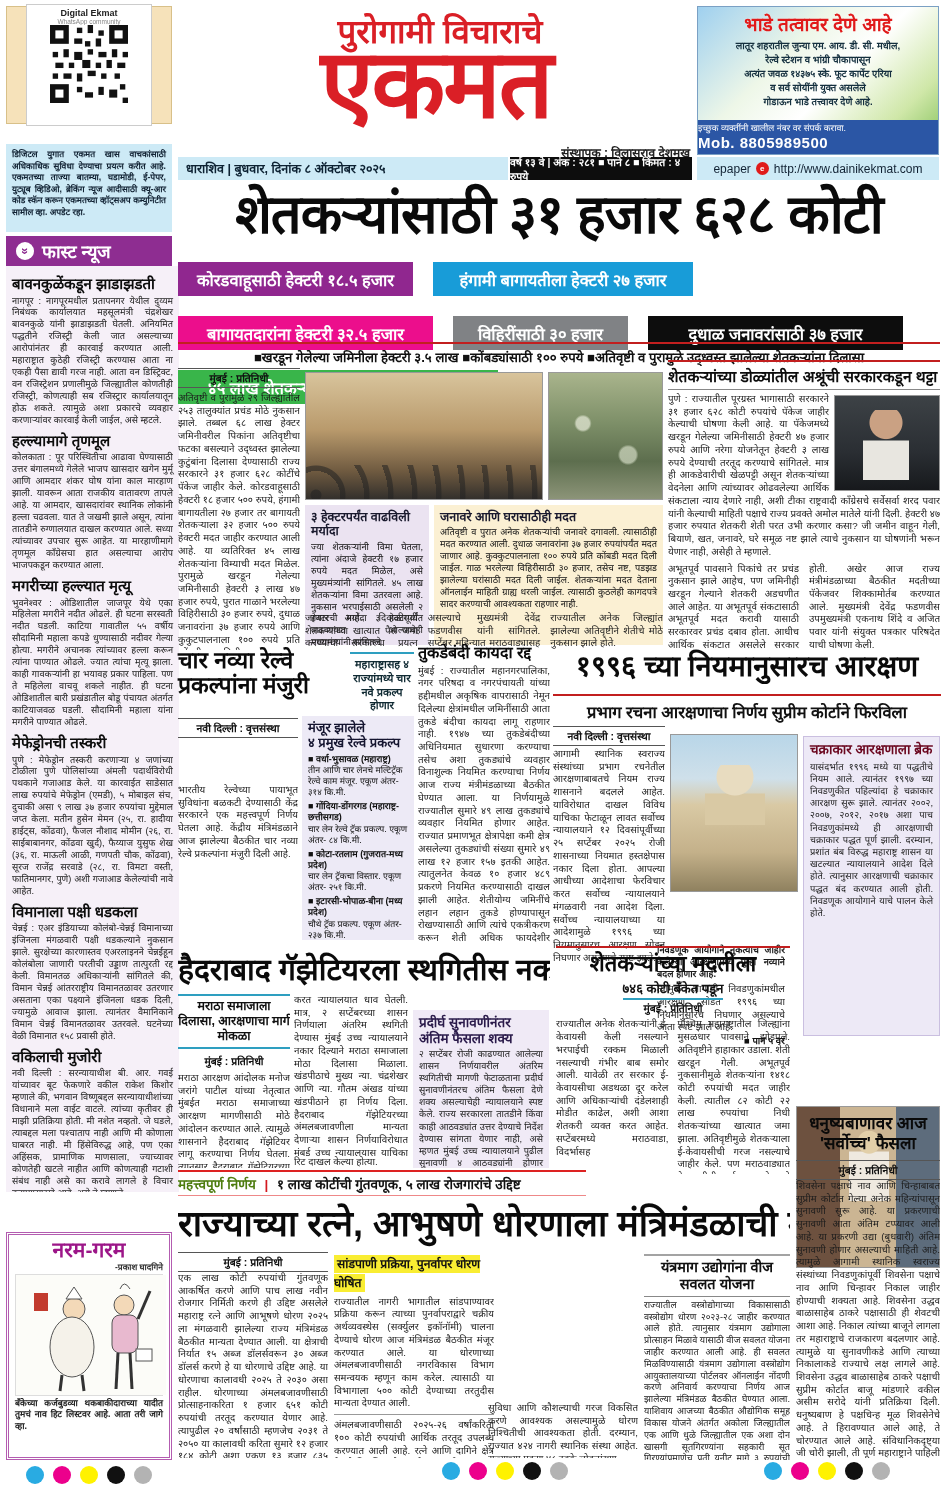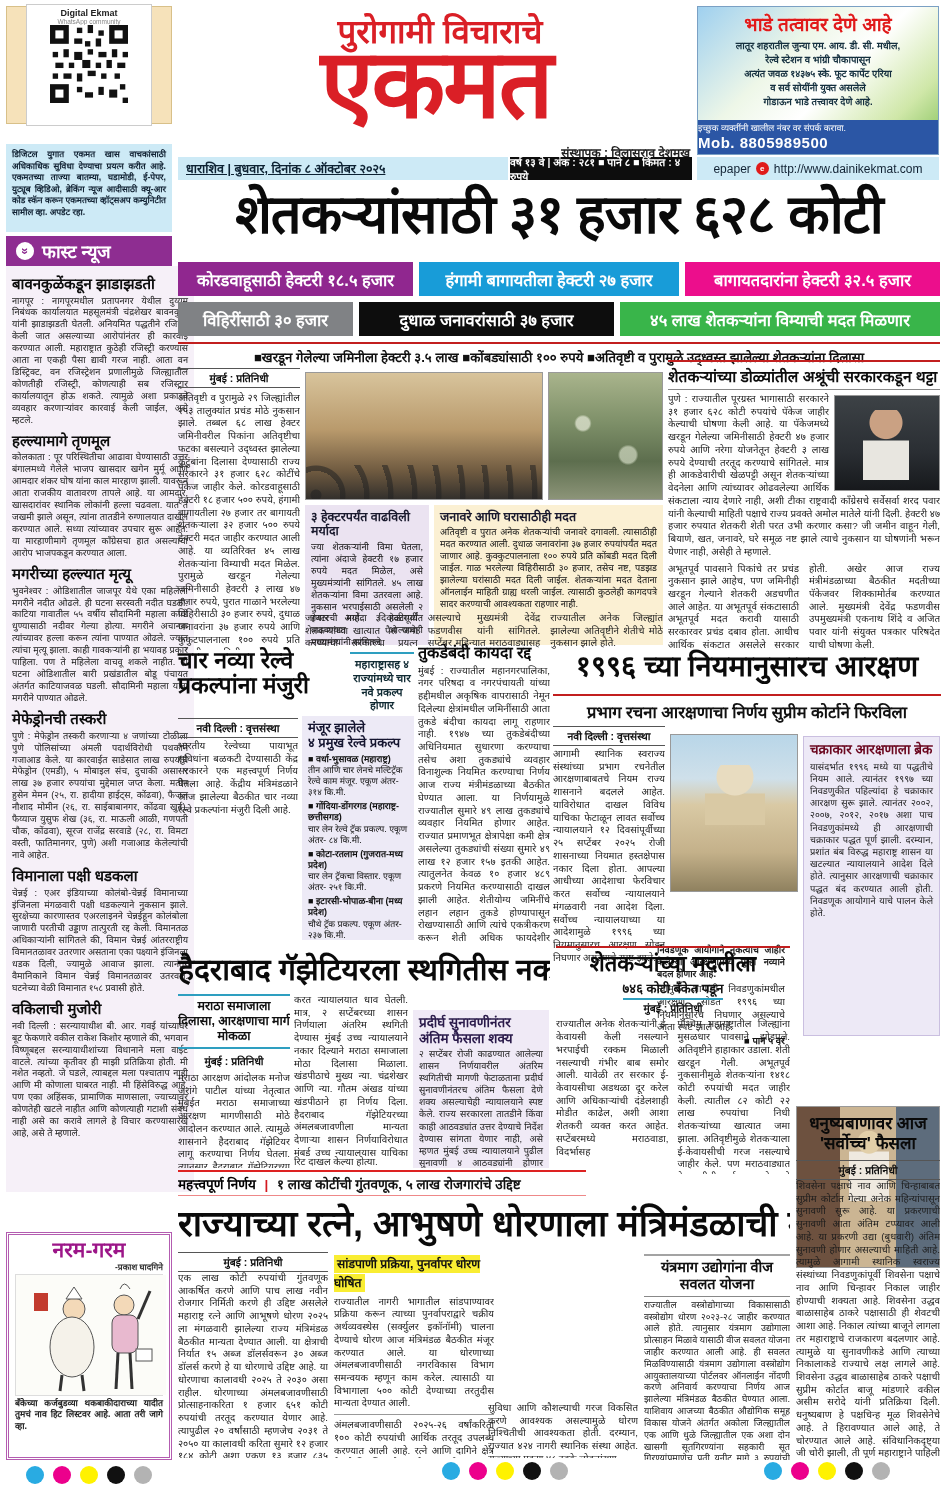--- a/index.html
+++ b/index.html
@@ -11,21 +11,21 @@
   .ovh{overflow:hidden;}
   .photo{border:1px solid #999;}
   
   #qr-ad{left:6px;top:6px;width:166px;height:118px;background:#f6e2ba;border:1px solid #d8c089;display:flex;align-items:center;justify-content:center;}
   #qr-card{width:126px;height:122px;background:#fff;border:1px solid #ccc;text-align:center;padding:3px 0;}
   #qr-brand{font-size:9px;font-weight:bold;color:#222;}
   #qr-sub{font-size:6.5px;color:#888;}
   #qr-caption{left:6px;top:144px;width:166px;height:88px;background:#cdeaf6;padding:5px 6px;font-size:8.6px;line-height:1.35;font-weight:bold;color:#123;text-align:justify;overflow:hidden;}
   #fast-header{left:6px;top:236px;width:166px;height:30px;background:#8e2d91;color:#fff;display:flex;align-items:center;gap:8px;padding:0 10px;font-size:18px;font-weight:bold;}
   .fast-icon{width:18px;height:18px;border-radius:50%;background:#fff;color:#8e2d91;display:inline-flex;align-items:center;justify-content:center;font-size:12px;font-weight:bold;transform:rotate(90deg);}
-  #fast-items{left:6px;top:266px;width:188px;height:926px;background:#f6f0f8;padding:4px 6px;overflow:hidden;}
+  #fast-items{left:6px;top:266px;width:173px;height:926px;background:#f6f0f8;padding:4px 6px;overflow:hidden;}
   .fast-title{font-size:15px;font-weight:bold;color:#0d0d0d;margin:6px 0 3px 0;line-height:1.1;}
   .fast-body{font-size:9.2px;line-height:1.3;text-align:justify;color:#222;}
   #naram{left:6px;top:1232px;width:166px;height:228px;background:#fff;border:3px double #b35cb0;padding:4px 6px;}
   #naram-title{font-size:21px;font-weight:bold;color:#9c1688;text-align:center;line-height:1.05;}
   #naram-credit{font-size:8.5px;font-weight:bold;text-align:right;color:#333;}
   #cartoon{width:100%;height:122px;background:#fdfdfb;border:1px solid #ddd;margin:2px 0;}
   #naram-caption{font-size:8.8px;font-weight:bold;line-height:1.3;color:#222;text-align:justify;}
   .dots{display:flex;gap:9px;align-items:center;justify-content:center;}
   .dot{width:18px;height:18px;border-radius:50%;display:inline-block;}
   #dots-side{left:6px;top:1466px;width:166px;}
@@ -37,25 +37,25 @@
   #founder{left:390px;top:144px;width:300px;text-align:right;font-size:12px;font-weight:bold;color:#222;}
   #ad-box{left:697px;top:6px;width:242px;height:149px;border:1px solid #7aa0c4;background:linear-gradient(135deg,#9fd0ef 0%,#eef7e8 35%,#ffffff 55%,#cfe7a8 80%,#7fbf56 100%);display:flex;flex-direction:column;}
   #ad-title{font-size:19px;font-weight:900;color:#e01a1a;text-align:center;margin-top:4px;text-shadow:0 0 1px #fff;}
   #ad-body{flex:1;font-size:9.6px;font-weight:bold;color:#15303f;text-align:center;line-height:1.45;padding:2px 8px;}
   #ad-foot{background:#2b56a5;color:#fff;padding:2px 0 3px 0;}
   #ad-contact{font-size:8.8px;}
   #ad-mob{font-size:15px;font-weight:bold;letter-spacing:.5px;}
   #epaper-strip{left:697px;top:157px;width:242px;height:23px;background:#cdeaf6;display:flex;align-items:center;justify-content:center;gap:5px;font-size:12px;color:#123;}
   #epaper-strip b{font-weight:normal;}
   .epaper-logo{width:13px;height:13px;border-radius:50%;background:#e01a1a;color:#fff;font-size:8px;display:inline-flex;align-items:center;justify-content:center;font-weight:bold;}
-  #dateline{left:178px;top:157px;width:330px;height:23px;background:#cdeaf6;display:flex;align-items:center;padding:0 8px;font-size:12.5px;font-weight:bold;color:#0d2233;text-decoration:underline;}
+  #dateline{left:178px;top:157px;width:330px;height:23px;background:#cdeaf6;display:flex;align-items:center;padding:0 8px;font-size:12.5px;font-weight:bold;color:#0d2233;}
   #issue-box{left:510px;top:157px;width:182px;height:23px;background:#0d0d0d;color:#fff;display:flex;align-items:center;justify-content:center;font-size:10.5px;font-weight:bold;}
   
   #lead-head{left:178px;top:182px;width:762px;text-align:center;font-size:54px;font-weight:900;letter-spacing:-1px;color:#0a0a0a;line-height:1.2;}
-  #strips{left:178px;top:262px;width:762px;display:flex;flex-wrap:wrap;gap:6px;}
+  #strips{left:178px;top:262px;width:762px;display:flex;flex-wrap:wrap;gap:20px;}
   .strip{height:34px;display:flex;align-items:center;justify-content:center;color:#fff;font-size:16.5px;font-weight:bold;padding:0 6px;white-space:nowrap;overflow:hidden;}
   .s0{width:235px;} .s1{width:260px;} .s2{width:255px;}
   .s3{width:175px;} .s4{width:255px;} .s5{width:320px;}
   #bullets{left:178px;top:342px;width:762px;border-top:2px solid #c21f1f;padding-top:4px;text-align:center;font-size:13.2px;font-weight:bold;color:#111;white-space:nowrap;overflow:hidden;}
   #lead-col{left:178px;top:368px;width:122px;height:282px;}
   #press-photo{left:305px;top:372px;width:238px;height:128px;background:linear-gradient(180deg,#d8c49c 0%,#b99a6c 45%,#6f5a40 78%,#33302c 100%);}
   #press-photo::after{content:"";position:absolute;left:0;right:0;bottom:0;height:34px;background:repeating-radial-gradient(circle at 10px 30px,#222 0 5px,transparent 6px 24px);opacity:.55;}
   #flood-photo{left:548px;top:372px;width:115px;height:128px;background:linear-gradient(180deg,#a9b48c 0%,#7d8f68 40%,#5d6e4e 70%,#8c9478 100%);}
   #flood-photo::after{content:"";position:absolute;inset:0;background:radial-gradient(circle at 30% 40%,rgba(220,225,205,.8) 0 6%,transparent 8%),radial-gradient(circle at 70% 65%,rgba(210,218,195,.7) 0 7%,transparent 9%);}
   .mini-box{padding:5px 6px;overflow:hidden;}
@@ -68,21 +68,21 @@
   #pawar{left:668px;top:360px;width:272px;height:292px;overflow:hidden;border-top:2px solid #c21f1f;padding-top:3px;}
   #pawar-head{font-size:15.5px;font-weight:bold;color:#0d0d0d;border-bottom:1px solid #888;padding-bottom:2px;margin-bottom:3px;white-space:nowrap;overflow:hidden;}
   #pawar-photo{float:right;width:106px;height:96px;margin:2px 0 3px 5px;background:linear-gradient(180deg,#3d4246 0%,#2a2e33 60%,#17191c 100%);position:relative;}
   #pawar-photo::after{content:"";position:absolute;left:28px;top:14px;width:46px;height:70px;background:radial-gradient(circle at 50% 18%,#caa183 0 16px,transparent 17px),linear-gradient(180deg,transparent 30px,#e8e6e0 31px 100%);}
   #pawar-body2{column-count:2;column-gap:10px;margin-top:4px;}
   .pageref{font-weight:bold;font-size:9.5px;text-align:right;display:block;}
   
   #rail-head{left:178px;top:648px;width:170px;font-size:23px;font-weight:900;line-height:1.1;color:#0a0a0a;}
   #rail-note{left:350px;top:652px;width:64px;border-top:2px solid #2e9fc0;border-bottom:2px solid #2e9fc0;padding:4px 0;font-size:11px;font-weight:bold;text-align:center;line-height:1.25;color:#102a33;}
   #rail-byline{left:178px;top:718px;width:120px;}
-  #rail-body{left:178px;top:740px;width:120px;height:198px;}
+  #rail-body{left:178px;top:784px;width:120px;height:198px;}
   #rail-box{left:302px;top:716px;width:112px;height:224px;background:#edeaf6;padding:5px 6px;overflow:hidden;}
   #rail-box h4{margin:0;font-size:13px;line-height:1.15;color:#151530;}
   .rail-item{font-size:8.8px;line-height:1.25;margin-top:3px;text-align:left;}
   .rail-item b{font-size:9px;}
   #tukde{left:418px;top:644px;width:132px;height:300px;overflow:hidden;}
   #tukde-head{font-size:16px;font-weight:900;color:#0a0a0a;margin-bottom:3px;line-height:1.1;}
   #ark-head{left:553px;top:645px;width:388px;text-align:center;font-size:29px;font-weight:900;color:#0a0a0a;white-space:nowrap;overflow:hidden;}
   #ark-sub{left:553px;top:694px;width:388px;border-top:2px solid #c21f1f;padding-top:4px;text-align:center;font-size:16.5px;font-weight:bold;color:#111;white-space:nowrap;overflow:hidden;}
   #ark-byline{left:553px;top:726px;width:112px;}
   #ark-col1{left:553px;top:748px;width:112px;height:288px;}
@@ -105,21 +105,21 @@
   #ekyc .byline{border:none;padding:1px 0;}
   #ekyc-cols{display:flex;gap:9px;margin-top:2px;}
   #ekyc-cols > div{width:113px;}
   #dhan-photo{left:796px;top:948px;width:144px;height:162px;background:linear-gradient(90deg,#6d513f 0 30%,#cbb593 30% 70%,#5d6c7c 70% 100%);position:relative;}
   #dhan-photo::after{content:"";position:absolute;left:52px;top:24px;width:40px;height:70px;background:radial-gradient(circle at 50% 16%,#e2cfa8 0 11px,transparent 12px),linear-gradient(180deg,transparent 20px,#efe9df 21px 100%);}
   #dhan-head{left:796px;top:1114px;width:144px;text-align:center;font-size:17px;font-weight:900;line-height:1.2;color:#0a0a0a;}
   #dhan-byline{left:796px;top:1160px;width:144px;}
   #dhan-body{left:796px;top:1180px;width:144px;height:278px;}
   
   #band{left:178px;top:1170px;width:408px;border-top:2px solid #d22;border-bottom:1px solid #e88;padding:3px 0 2px 0;font-size:13.5px;font-weight:bold;white-space:nowrap;overflow:hidden;}
-  #band .lbl{color:#000000;}
+  #band .lbl{color:#4d7c0f;}
   #band .sep{color:#d31920;margin:0 5px;}
   #ratna-head{left:178px;top:1198px;width:612px;text-align:center;font-size:36px;font-weight:900;color:#0a0a0a;white-space:nowrap;overflow:hidden;}
   #ratna-byline{left:178px;top:1252px;width:150px;}
   #ratna-col1{left:178px;top:1272px;width:150px;height:186px;}
   #ratna-col2{left:334px;top:1254px;width:160px;height:204px;overflow:hidden;}
   #hl-title{background:#f9ed32;font-size:12.2px;font-weight:bold;padding:2px 3px;display:inline;line-height:1.5;}
   #ratna-col2 .jtxt{margin-top:3px;}
   #hl-divider{border-top:1px solid #999;margin:4px 0;}
   #ratna-caption{left:488px;top:1402px;width:150px;height:56px;}
   #yantra{left:644px;top:1254px;width:146px;height:206px;overflow:hidden;border-top:2px solid #a3a3a3;padding-top:3px;}

